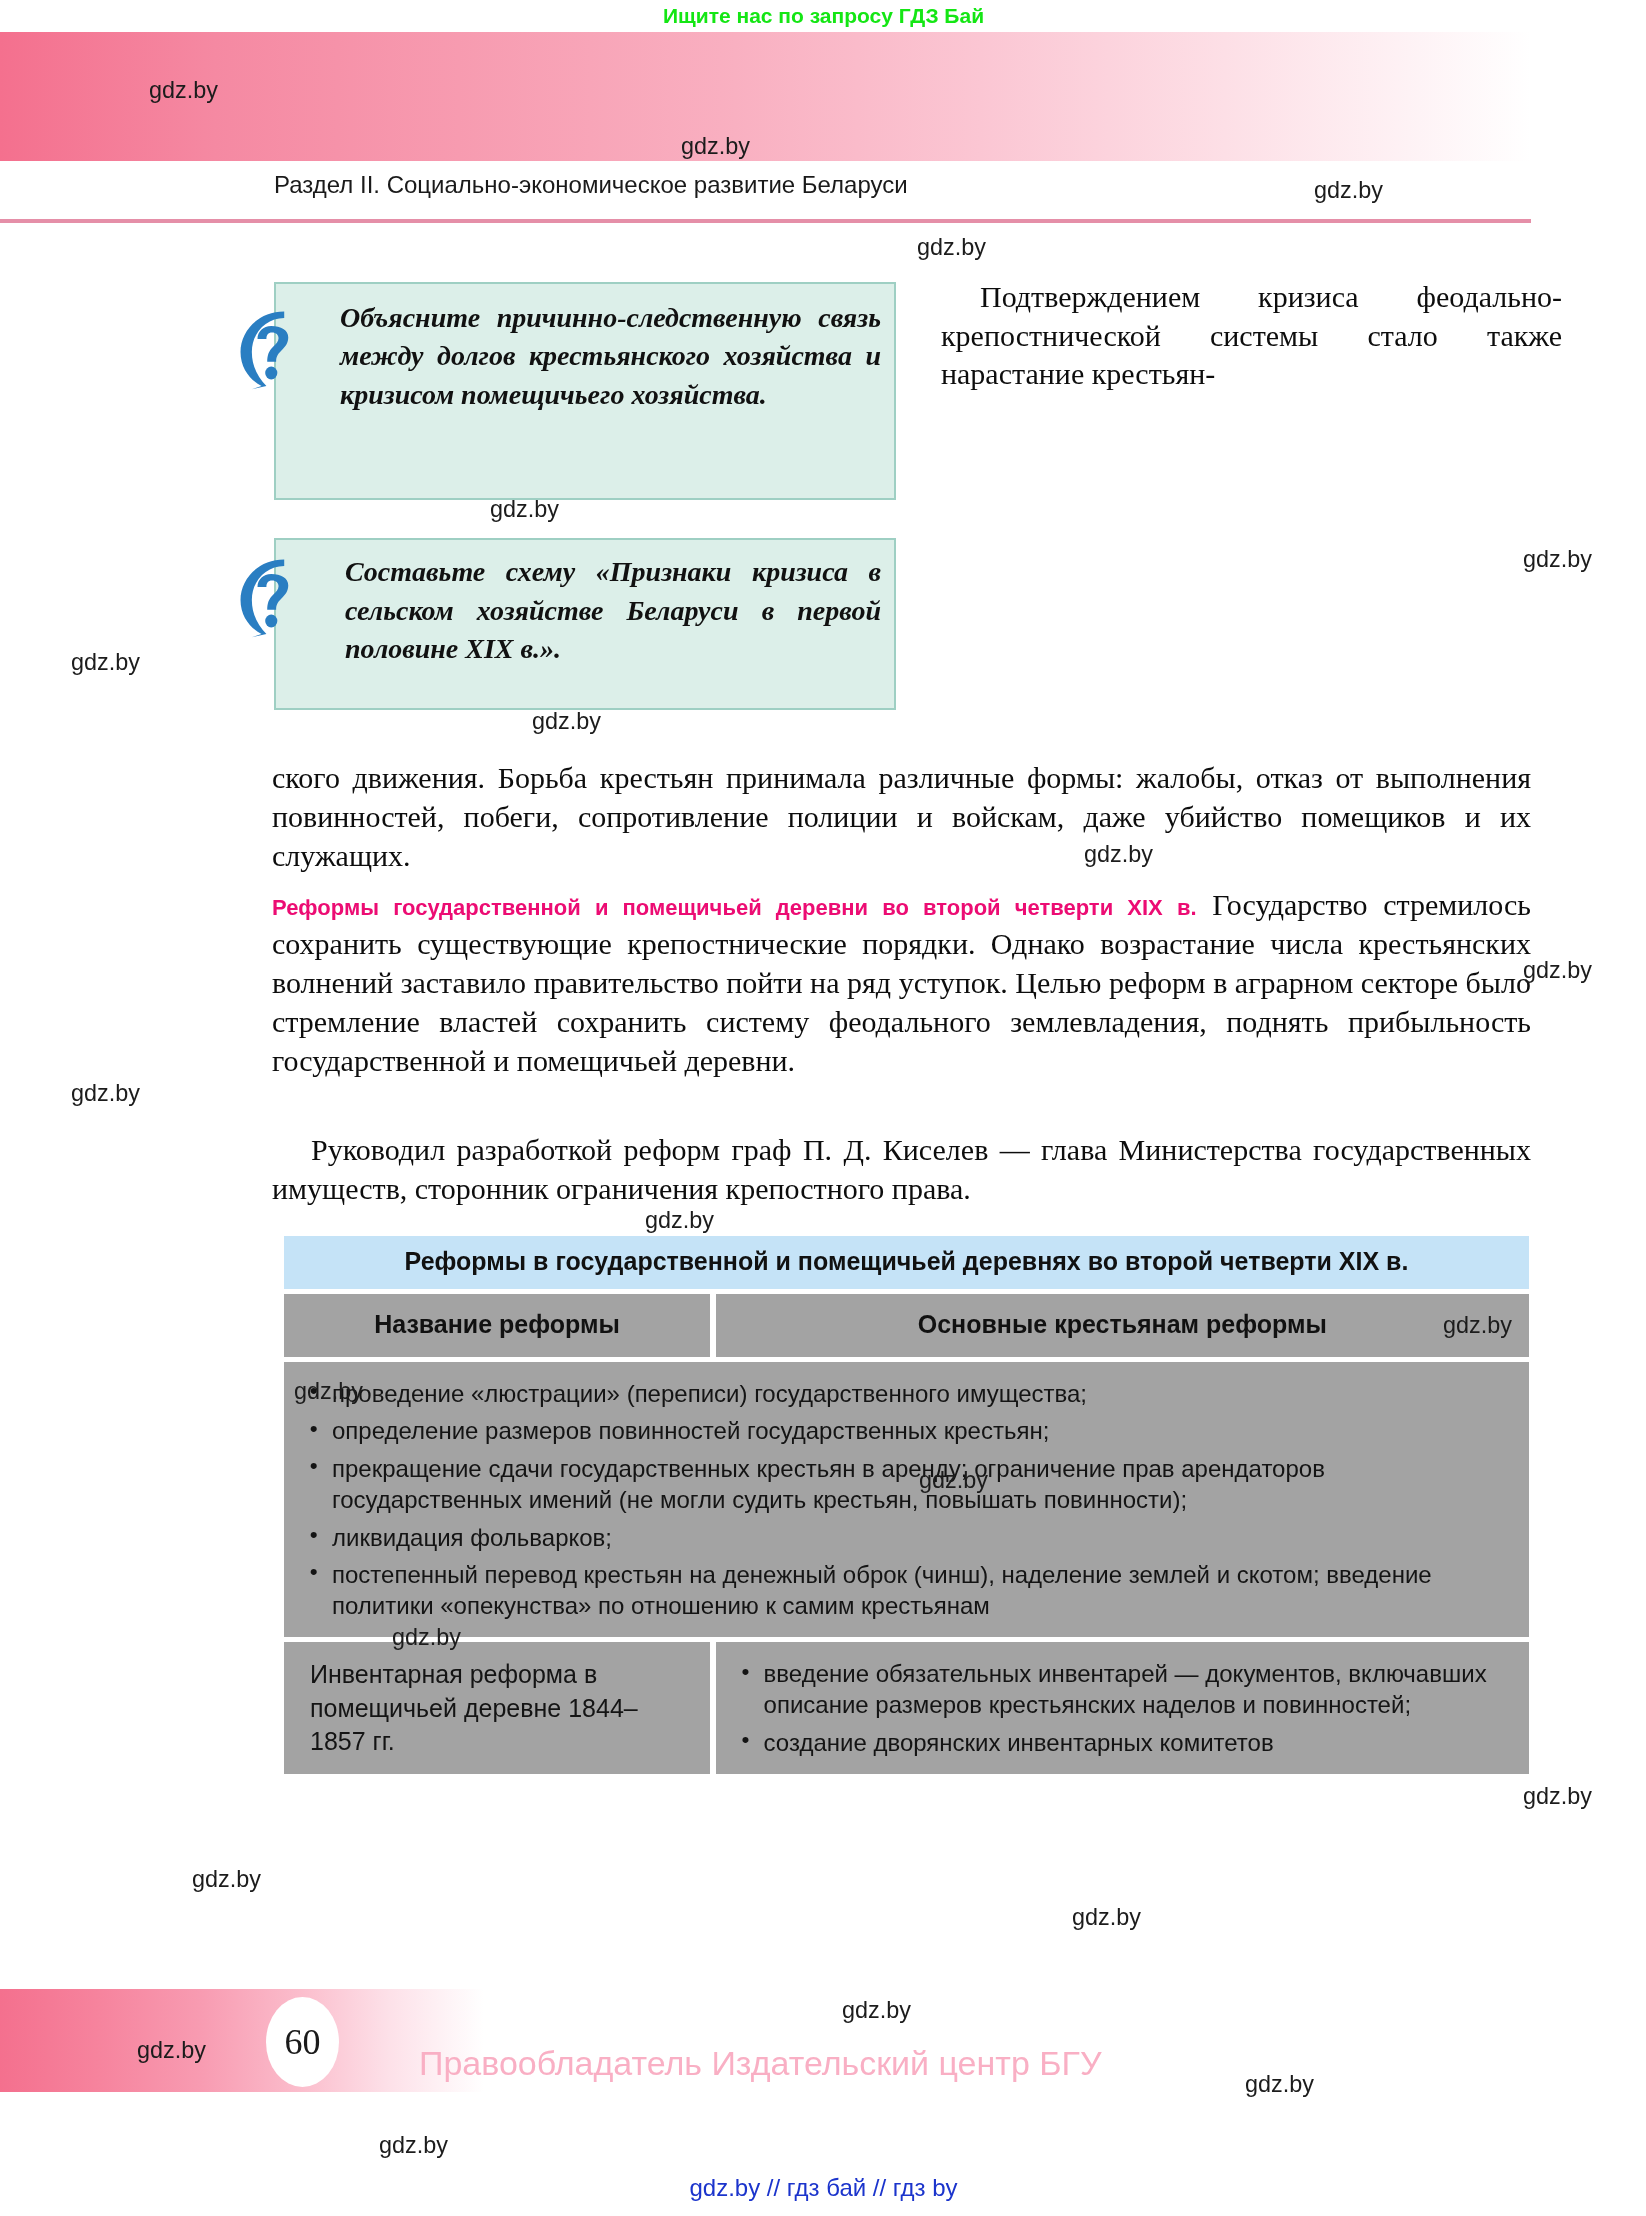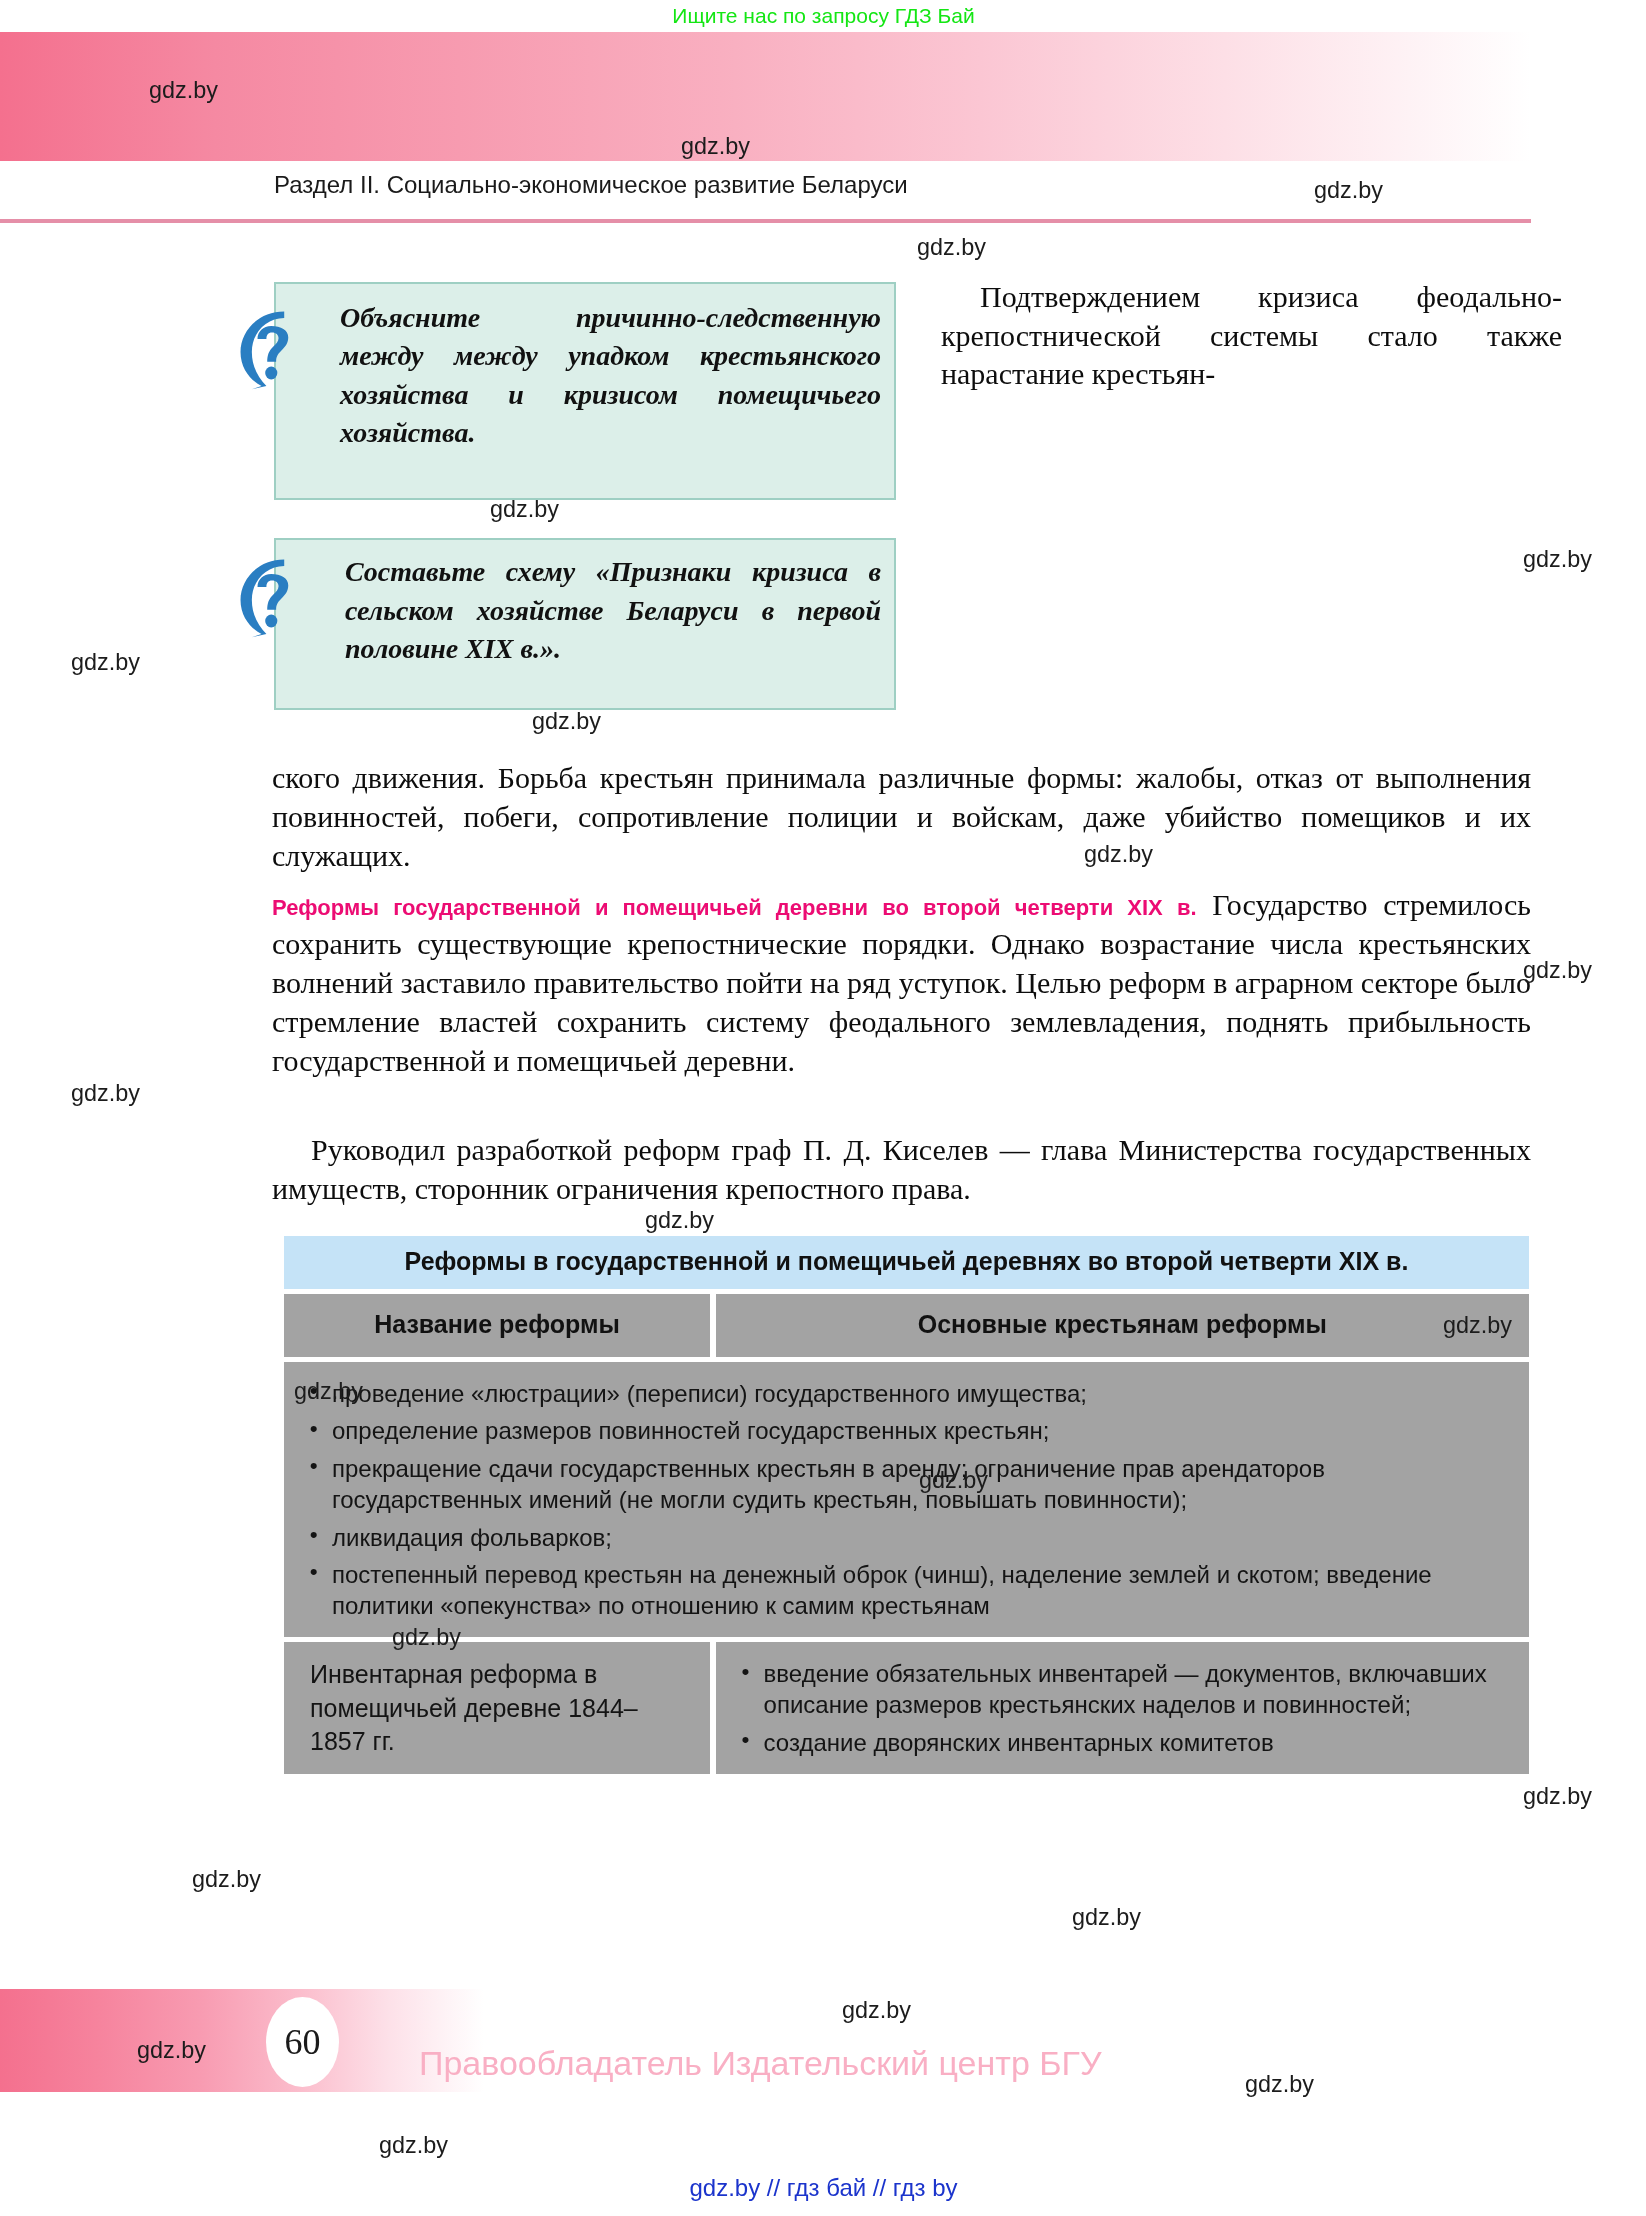--- a/index.html
+++ b/index.html
@@ -22,21 +22,21 @@
     width: 1647px;
     height: 32px;
     display: flex;
     align-items: center;
     justify-content: center;
     z-index: 40;
   }
   .promo-banner .promo-text {
     font-family: "Liberation Sans", "DejaVu Sans", sans-serif;
     font-size: 21px;
-    font-weight: 400;
+    font-weight: 700;
     color: #14e614;
     white-space: nowrap;
     letter-spacing: 0px;
   }
 
   
   .header-band {
     position: absolute;
     top: 32px; left: 0;
     width: 1531px;
@@ -303,21 +303,21 @@
 
 <div class="running-head">Раздел II. Социально-экономическое развитие Беларуси</div>
 <div class="head-rule"></div>
 
 <div class="qbox qbox-1">
   <svg class="qmark-icon" viewBox="0 0 100 110" xmlns="http://www.w3.org/2000/svg">
     <path d="M62 8 C30 8 8 32 8 58 C8 78 20 93 34 100 L22 104 L40 100 C30 90 22 76 22 58 C22 34 40 16 62 16 Z" fill="#2a7ec2"></path>
     <path d="M46 26 C36 26 29 33 29 42 L40 42 C40 37 42 34 47 34 C52 34 55 37 55 41 C55 45 52 48 48 52 C43 57 41 62 41 70 L52 70 C52 64 54 61 58 57 C64 51 67 47 67 40 C67 31 58 26 46 26 Z" fill="#2a7ec2"></path>
     <ellipse cx="46" cy="84" rx="7.5" ry="8" fill="#2a7ec2"></ellipse>
   </svg>
-  <div class="qtext">Объясните причинно-следственную между между упадком крестьянского хозяйства и кризисом помещичьего хозяйства.</div>
+  <div class="qtext">Объясните причинно-следственную связь между долгов крестьянского хозяйства и кризисом помещичьего хозяйства.</div>
 </div>
 
 <div class="qbox qbox-2">
   <svg class="qmark-icon" viewBox="0 0 100 110" xmlns="http://www.w3.org/2000/svg">
     <path d="M62 8 C30 8 8 32 8 58 C8 78 20 93 34 100 L22 104 L40 100 C30 90 22 76 22 58 C22 34 40 16 62 16 Z" fill="#2a7ec2"></path>
     <path d="M46 26 C36 26 29 33 29 42 L40 42 C40 37 42 34 47 34 C52 34 55 37 55 41 C55 45 52 48 48 52 C43 57 41 62 41 70 L52 70 C52 64 54 61 58 57 C64 51 67 47 67 40 C67 31 58 26 46 26 Z" fill="#2a7ec2"></path>
     <ellipse cx="46" cy="84" rx="7.5" ry="8" fill="#2a7ec2"></ellipse>
   </svg>
   <div class="qtext">Составьте схему «Признаки кризиса в сельском хозяйстве Беларуси в первой половине XIX в.».</div>
 </div>

